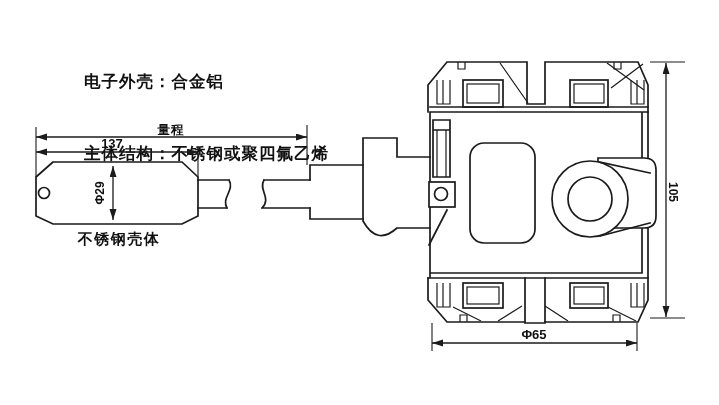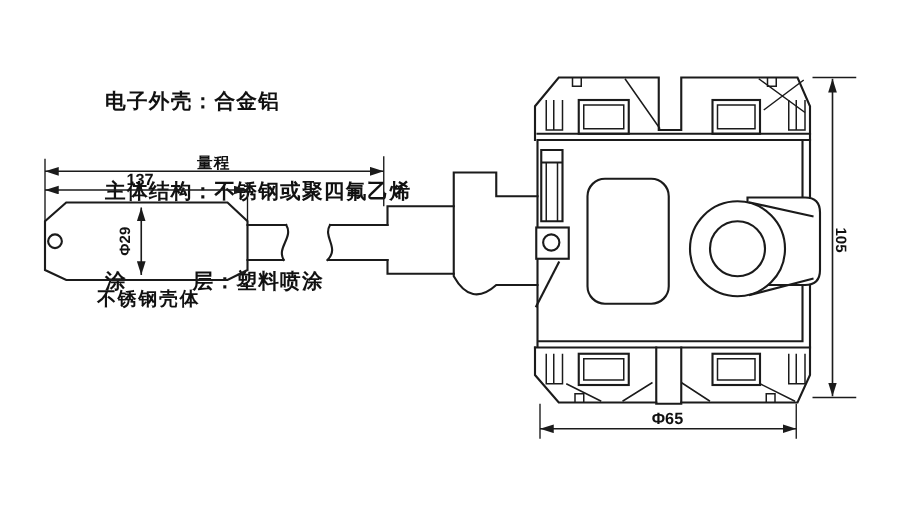--- a/index.html
+++ b/index.html
@@ -24,21 +24,20 @@
   .cjk-sm{font:bold 12.5px "Liberation Sans","DejaVu Sans",sans-serif;fill:#111;letter-spacing:1px;}
 </style>
 </head>
 <body>
 
 <div id="stage">
 
   <div class="notes">
     <div>电子外壳：合金铝</div>
     <div>主体结构：不锈钢或聚四氟乙烯</div>
-    <div>涂　　　层：塑料喷涂</div>
   </div>
 
   <svg width="719" height="405" viewBox="0 0 719 405">
     <defs>
       <marker id="ah" markerUnits="userSpaceOnUse" markerWidth="12" markerHeight="8" refX="11" refY="3.5" orient="auto-start-reverse">
         <path d="M0,0 L11,3.5 L0,7 Z" fill="#1b1b1b"></path>
       </marker>
     </defs>
 
     <g>

